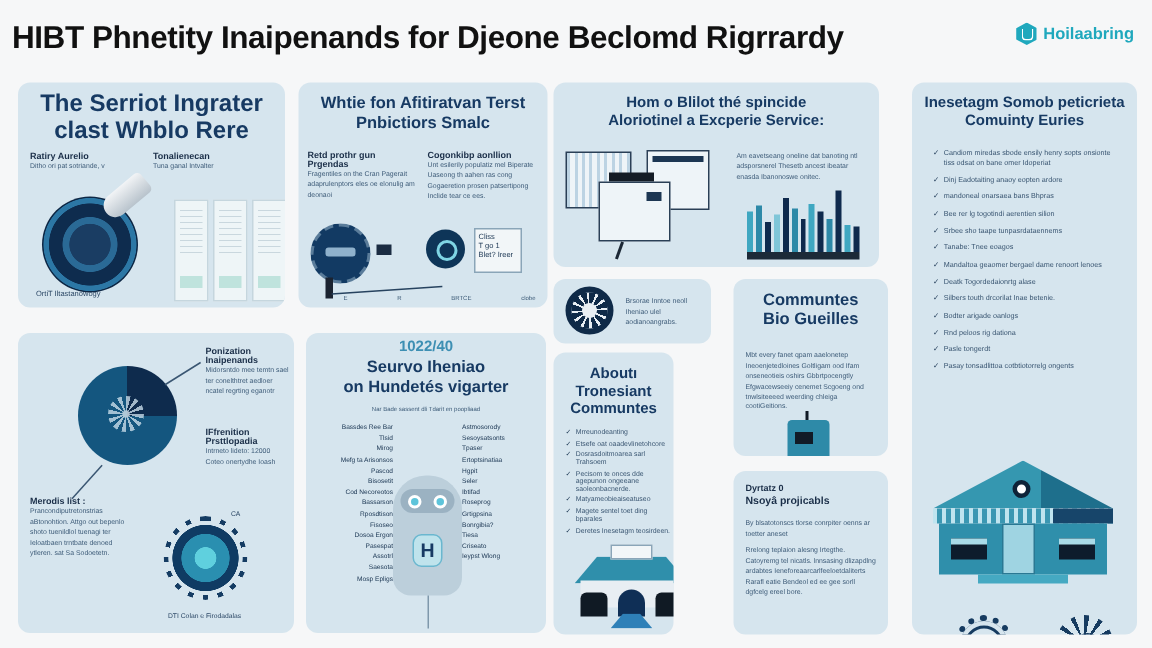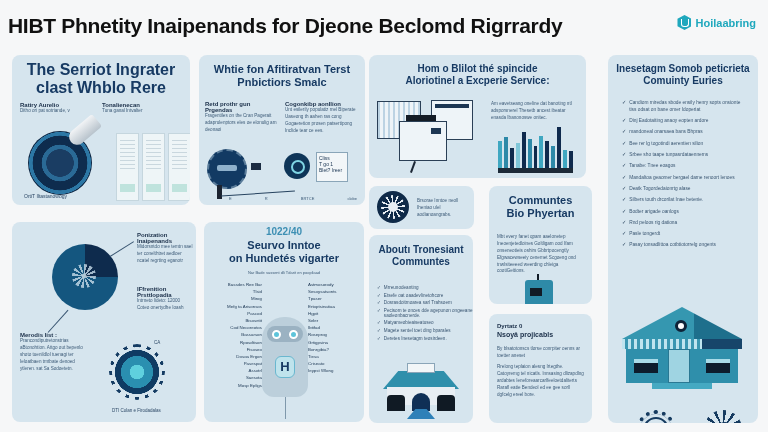--- a/index.html
+++ b/index.html
@@ -104,21 +104,21 @@
   .labels-r { left: 104px; width: 52px; }
   .stem { position: absolute; left: 81px; top: 175px; width: 1px; height: 22px; background: #7f98ab; }
 
   
   #p7 { left: 369px; top: 186px; width: 105px; height: 43px; }
   .wheel { position: absolute; left: 8px; top: 5px; width: 32px; height: 32px; border-radius: 50%; background: repeating-conic-gradient(#0f2a48 0 20deg, #e8eef3 20deg 30deg); border: 4px solid #0f2a48; }
   .wheel::after { content: ""; position: absolute; left: 7px; top: 7px; width: 10px; height: 10px; border-radius: 50%; background: #e8eef3; }
   .p7-text { position: absolute; left: 48px; top: 12px; width: 52px; }
 
   
-  #p8 { left: 369px; top: 235px; width: 104px; height: 188px; }
+  #p8 { left: 369px; top: 235px; width: 80px; height: 188px; }
   #p8 .ptitle { font-size: 10px; margin-top: 9px; }
   .p8-list { position: absolute; left: 8px; top: 50px; list-style: none; }
   .p8-list li { font-size: 4.6px; color: #3a5672; margin-bottom: 2.6px; display: flex; gap: 3px; }
   .p8-list li::before { content: "\2713"; color: #1a3552; font-size: 4.6px; }
   .bldg { position: absolute; left: 14px; top: 128px; width: 76px; height: 56px; }
   .bldg-roof { position: absolute; left: 0; top: 8px; width: 76px; height: 18px; background: #2f8fab; clip-path: polygon(20% 0,80% 0,100% 100%,0 100%); }
   .bldg-sign { position: absolute; left: 24px; top: 0; width: 28px; height: 10px; background: #f2f6f8; border: 1px solid #8aa5b8; }
   .bldg-body { position: absolute; left: 4px; top: 24px; width: 68px; height: 18px; background: #e8eef3; }
   .bag { position: absolute; top: 32px; width: 18px; height: 16px; background: #101a24; border-radius: 4px 4px 0 0; }
   .arch { position: absolute; left: 29px; top: 30px; width: 18px; height: 18px; background: #0f2f56; border-radius: 9px 9px 0 0; }
@@ -278,21 +278,21 @@
       <div class="small">Prancondiputretonstrias aBtonohtion. Attgo out bepenlo shoto tuenildlol tuenagi ter Ieloatbaen trntbate denoed ytleren. sat Sa Sodoetetn.</div>
     </div>
     <div class="caption" style="position:absolute;left:142px;top:118px;font-size:4.5px">CA</div>
     <div class="virus"></div>
     <div class="p5-cap">DTI Colan e Firodadalas</div>
   </div>
 
   <div class="panel" id="p6">
     <div class="p6-date">1022/40</div>
     <div class="ptitle">
-      <div>Seurvo Inntoe</div>
+      <div>Seurvo Iheniao</div>
       <div>on Hundetés vigarter</div>
     </div>
     <div class="p6-sub">Nar Bade sassent dli Tdarit en poopliaad</div>
     <div class="labels-l" id="p6-left">
         <div>Bassdes Ree Bar</div>
         <div>Tlsid</div>
         <div>Mirog</div>
         <div>Mefg ta Arisonsos</div>
         <div>Pascod</div>
         <div>Bisosetit</div>
@@ -355,21 +355,21 @@
       <div class="bag" style="left:4px"></div>
       <div class="bag" style="left:54px"></div>
       <div class="arch"></div>
       <div class="road"></div>
     </div>
   </div>
 
   <div class="panel" id="p9">
     <div class="ptitle">
       <div>Communtes</div>
-      <div>Bio Phyertan</div>
+      <div>Bio Gueilles</div>
     </div>
     <div class="small p9-text">Mbt every fanet qpam aaelonetep Ineoenjetedloines Goltligam ood Ifam onseneotieis oshirs Gbbrtpocengtly Efgwacewseeiy cenemet Scgoeng ond tnwlsiteeeed weerding chleiga cootiGeitions.</div>
     <div class="device"></div>
   </div>
 
   <div class="panel" id="p10">
     <div class="p10-h">
       <div>Dyrtatz 0</div>
       <div class="big">Nsoyâ projicabls</div>
     </div>

